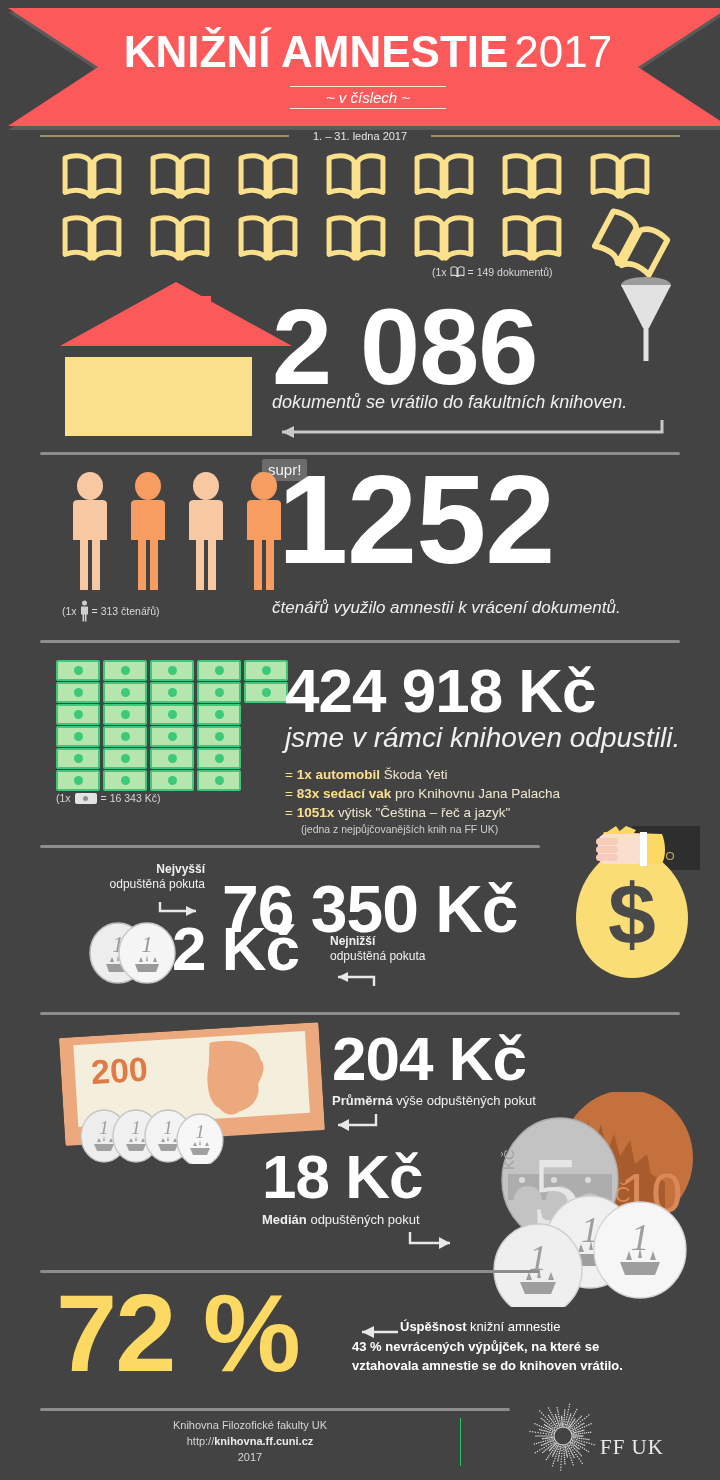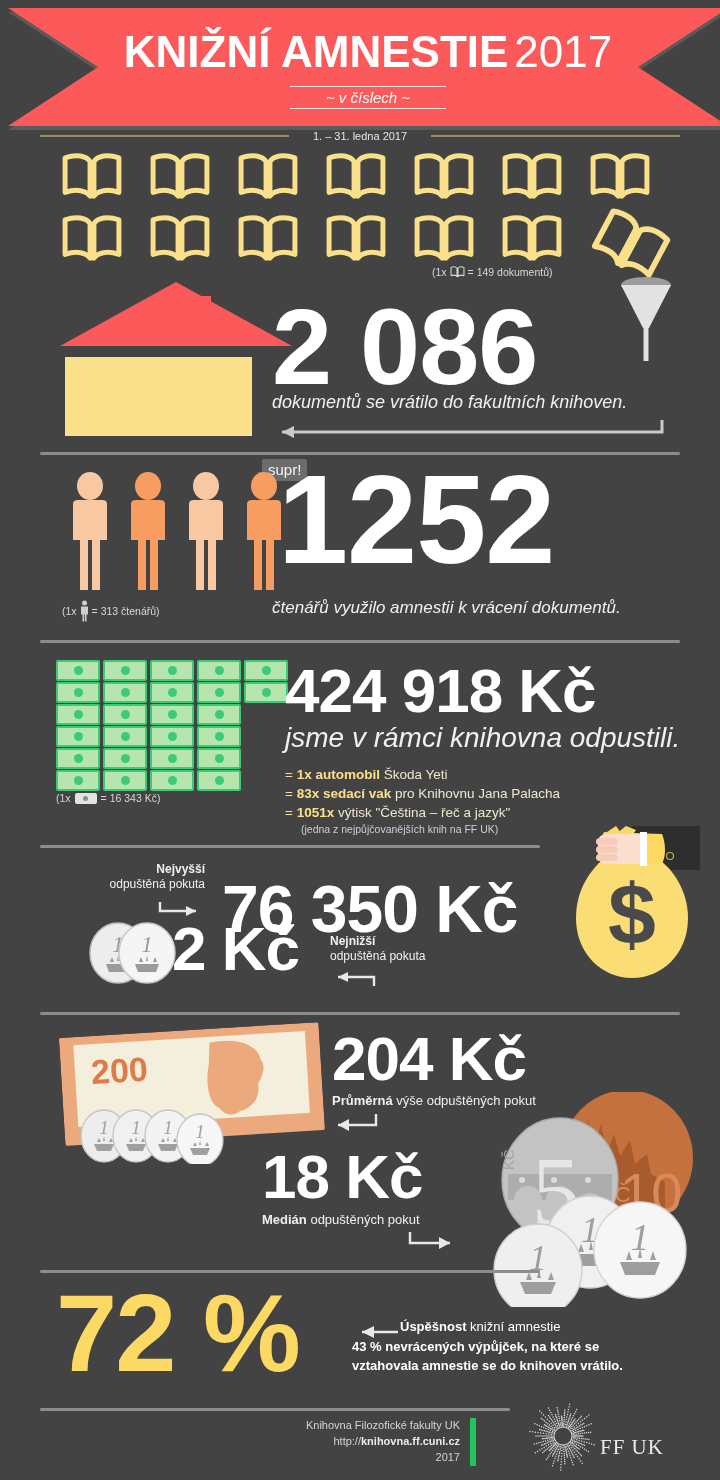--- a/index.html
+++ b/index.html
@@ -127,22 +127,22 @@
   .coins-br{position:absolute;left:492px;top:1092px;width:215px;height:215px;}
 
   
   .pct{position:absolute;left:56px;top:1278px;font-size:110px;font-weight:bold;color:#fbd962;
     line-height:1;letter-spacing:-2px;}
   .succ{position:absolute;left:352px;top:1318px;width:318px;font-size:13px;color:#ffffff;line-height:1.42;}
   .succ b{font-weight:bold;}
   .succ-arrow{position:absolute;left:352px;top:1322px;}
 
   
-  .foot{position:absolute;left:40px;top:1418px;width:420px;text-align:right;
-    font-size:11px;color:#d5d5d5;line-height:1.45;border-right:6px solid #22c55e;padding-right:10px;}
+  .foot{position:absolute;left:40px;top:1418px;width:420px;text-align:center;
+    font-size:11px;color:#d5d5d5;line-height:1.45;border-right:1px solid #22c55e;}
   .foot b{font-weight:bold;color:#eaeaea;}
   .ffuk{position:absolute;left:525px;top:1402px;width:190px;height:70px;}
   .ffuk-text{position:absolute;left:600px;top:1435px;font-family:"Liberation Serif",serif;
     font-size:21px;color:#eaeaea;letter-spacing:1px;}
 </style>
 </head>
 <body>
 
 <div class="page">
 
@@ -309,21 +309,21 @@
       <div class="note" style="left: 94px; top: 110px;"></div>
       <div class="note" style="left: 141px; top: 110px;"></div>
     </div>
   <div class="note-legend">
     <span>(1x</span>
     <span class="mini-note"></span>
     <span>= 16 343 Kč)</span>
   </div>
 
   <div class="bignum" style="left:285px;top:662px;font-size:62px;">424 918 Kč</div>
-  <div class="caption-it" style="left:285px;top:722px;font-size:28px;">jsme v rámci knihovna odpustili.</div>
+  <div class="caption-it" style="left:285px;top:722px;font-size:28px;">jsme v rámci knihoven odpustili.</div>
 
   <div class="eqlist">
     <div>
       <span>=</span>
       <b>1x automobil</b><span class="plain"> Škoda Yeti</span>
     </div>
     <div>
       <span>=</span>
       <b>83x sedací vak</b><span class="plain"> pro Knihovnu Jana Palacha</span>
     </div>

